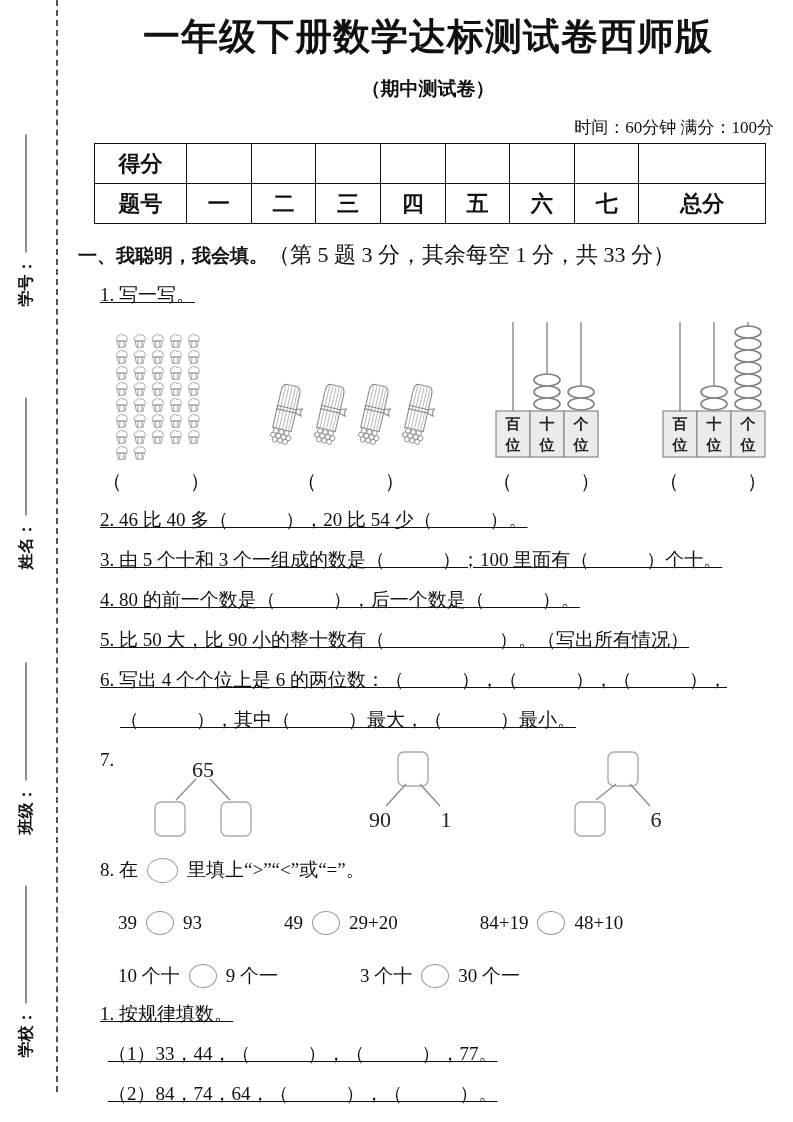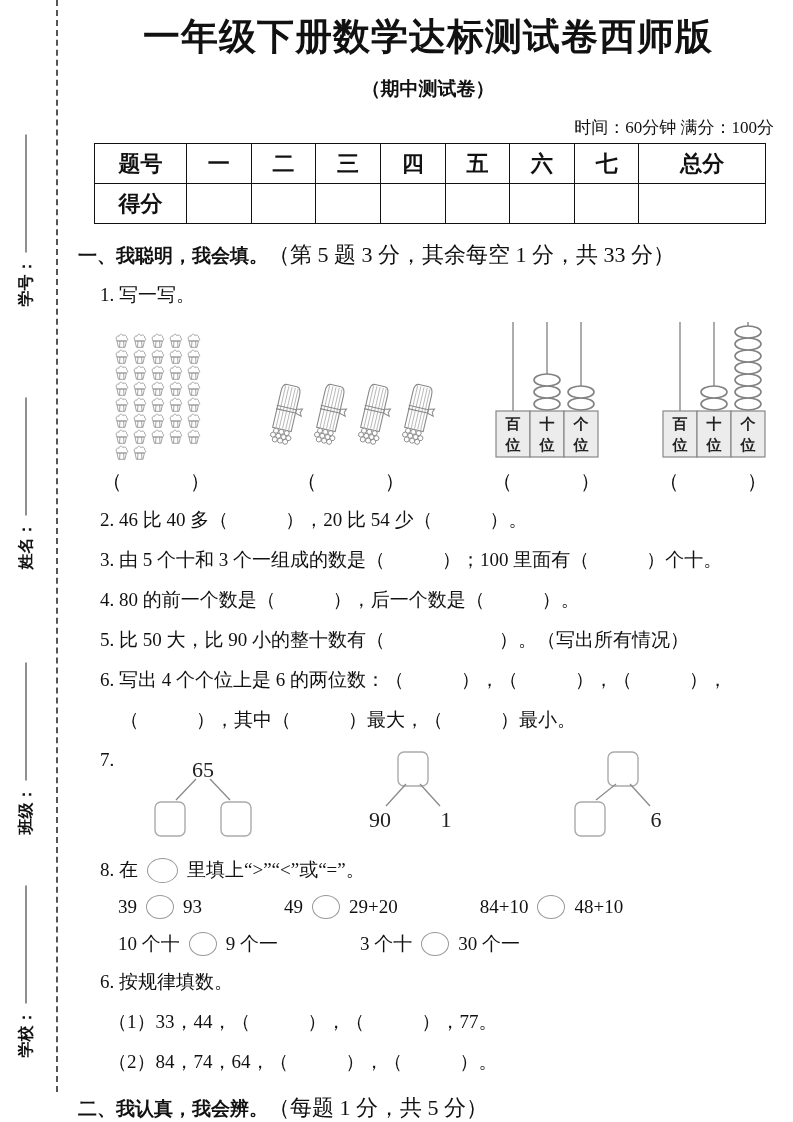--- a/index.html
+++ b/index.html
@@ -22,42 +22,42 @@
   .subtitle { text-align:center; font-size:19px; font-weight:700; margin-top:14px; }
   .meta { text-align:right; font-size:17px; margin:14px 4px 4px 0; }
   table.score { border-collapse:collapse; margin-left:16px; width:672px; }
   table.score td, table.score th { border:1.6px solid #111; height:40px;
     text-align:center; font-size:22px; font-weight:700;
     font-family:"Liberation Serif","DejaVu Serif",serif; }
   table.score .c-first { width:92px; }
   .sec-title { margin:16px 0 0 0; font-size:20px; }
   .sec-title .bold { font-weight:700; font-family:"Liberation Sans","DejaVu Sans",sans-serif; font-size:19px; }
   .sec-title .note { font-size:22px; }
-  .q-line { font-size:19px; margin:10px 0 0 22px; line-height:30px; }
+  .q-line { font-size:19px; margin:10px 0 0 22px; line-height:30px;text-decoration:underline; }
   .q-indent { margin-left:42px; }
   
   .figs { display:flex; justify-content:space-between; align-items:flex-end;
     margin:10px 8px 0 24px; }
   .fig-col { display:flex; flex-direction:column; align-items:center; }
   .fig-bracket { font-size:20px; margin-top:8px; letter-spacing:2px; }
   .cup-grid { display:flex; flex-direction:column; }
   .cup-row { display:flex; }
   .bundle-row { display:flex; gap:6px; padding-bottom:14px; }
   
   .q7-row { display:flex; align-items:flex-start; margin:14px 0 0 22px; }
   .q7-label { font-size:19px; margin-right:12px; }
   .bond { margin-right:0; }
   .bond + .bond { margin-left:88px; }
   .bond1 { margin-left:16px; }
   
   .q8-intro { display:flex; align-items:center; font-size:19px; margin:12px 0 0 22px; }
   .cmp-circle { display:inline-block; width:28px; height:24px; border:1.5px solid #999;
     border-radius:50%; margin:0 9px; flex:0 0 auto; vertical-align:-5px; }
   .q8-row { display:flex; align-items:center; font-size:19px; margin:12px 0 0 40px; }
-  .q8-item { display:flex; align-items:center; }
+  .q8-item { display:flex; align-items:center;margin-top:16px; }
   .q8-item + .q8-item { margin-left:82px; }
   svg text { font-family:"Liberation Serif","DejaVu Serif",serif; }
 </style>
 </head>
 <body>
 
 <div class="page">
   <div class="cut-line"></div>
   <div id="margin-rail">
       <div class="margin-group" style="left: -74px; top: 196px; width: 200px;">
@@ -79,40 +79,40 @@
     </div>
 
   <div class="content">
     <div class="title">一年级下册数学达标测试卷西师版</div>
     <div class="subtitle">（期中测试卷）</div>
     <div class="meta">时间：60分钟  满分：100分</div>
 
     <table class="score">
       <tbody id="score-table-body">
           <tr>
+            <td class="c-first">得分</td>
+            <td></td>
+            <td></td>
+            <td></td>
+            <td></td>
+            <td></td>
+            <td></td>
+            <td></td>
+            <td></td>
+          </tr>
+          <tr>
             <th class="c-first">题号</th>
             <th>一</th>
             <th>二</th>
             <th>三</th>
             <th>四</th>
             <th>五</th>
             <th>六</th>
             <th>七</th>
             <th>总分</th>
-          </tr>
-          <tr>
-            <td class="c-first">得分</td>
-            <td></td>
-            <td></td>
-            <td></td>
-            <td></td>
-            <td></td>
-            <td></td>
-            <td></td>
-            <td></td>
           </tr>
         </tbody>
     </table>
 
     <div class="sec-title">
       <span class="bold">一、我聪明，我会填。</span><span class="note">（第 5 题 3 分，其余每空 1 分，共 33 分）</span>
     </div>
 
     <div class="q-line">1. 写一写。</div>
     <div class="figs" id="q1-figures">
@@ -543,40 +543,40 @@
             <span>39</span>
             <span class="cmp-circle"></span>
             <span>93</span>
           </span>
           <span class="q8-item">
             <span>49</span>
             <span class="cmp-circle"></span>
             <span>29+20</span>
           </span>
           <span class="q8-item">
-            <span>84+10</span>
+            <span>84+19</span>
             <span class="cmp-circle"></span>
             <span>48+10</span>
           </span>
         </div>
         <div class="q8-row">
           <span class="q8-item">
             <span>10 个十</span>
             <span class="cmp-circle"></span>
             <span>9 个一</span>
           </span>
           <span class="q8-item">
             <span>3 个十</span>
             <span class="cmp-circle"></span>
             <span>30 个一</span>
           </span>
         </div>
       </div>
 
-    <div class="q-line">6. 按规律填数。</div>
+    <div class="q-line">1. 按规律填数。</div>
     <div class="q-line" style="margin-left:30px;">（1）33，44，（　　　），（　　　），77。</div>
     <div class="q-line" style="margin-left:30px;">（2）84，74，64，（　　　），（　　　）。</div>
 
     <div class="sec-title">
       <span class="bold">二、我认真，我会辨。</span><span class="note">（每题 1 分，共 5 分）</span>
     </div>
 
   </div>
 </div>
 

